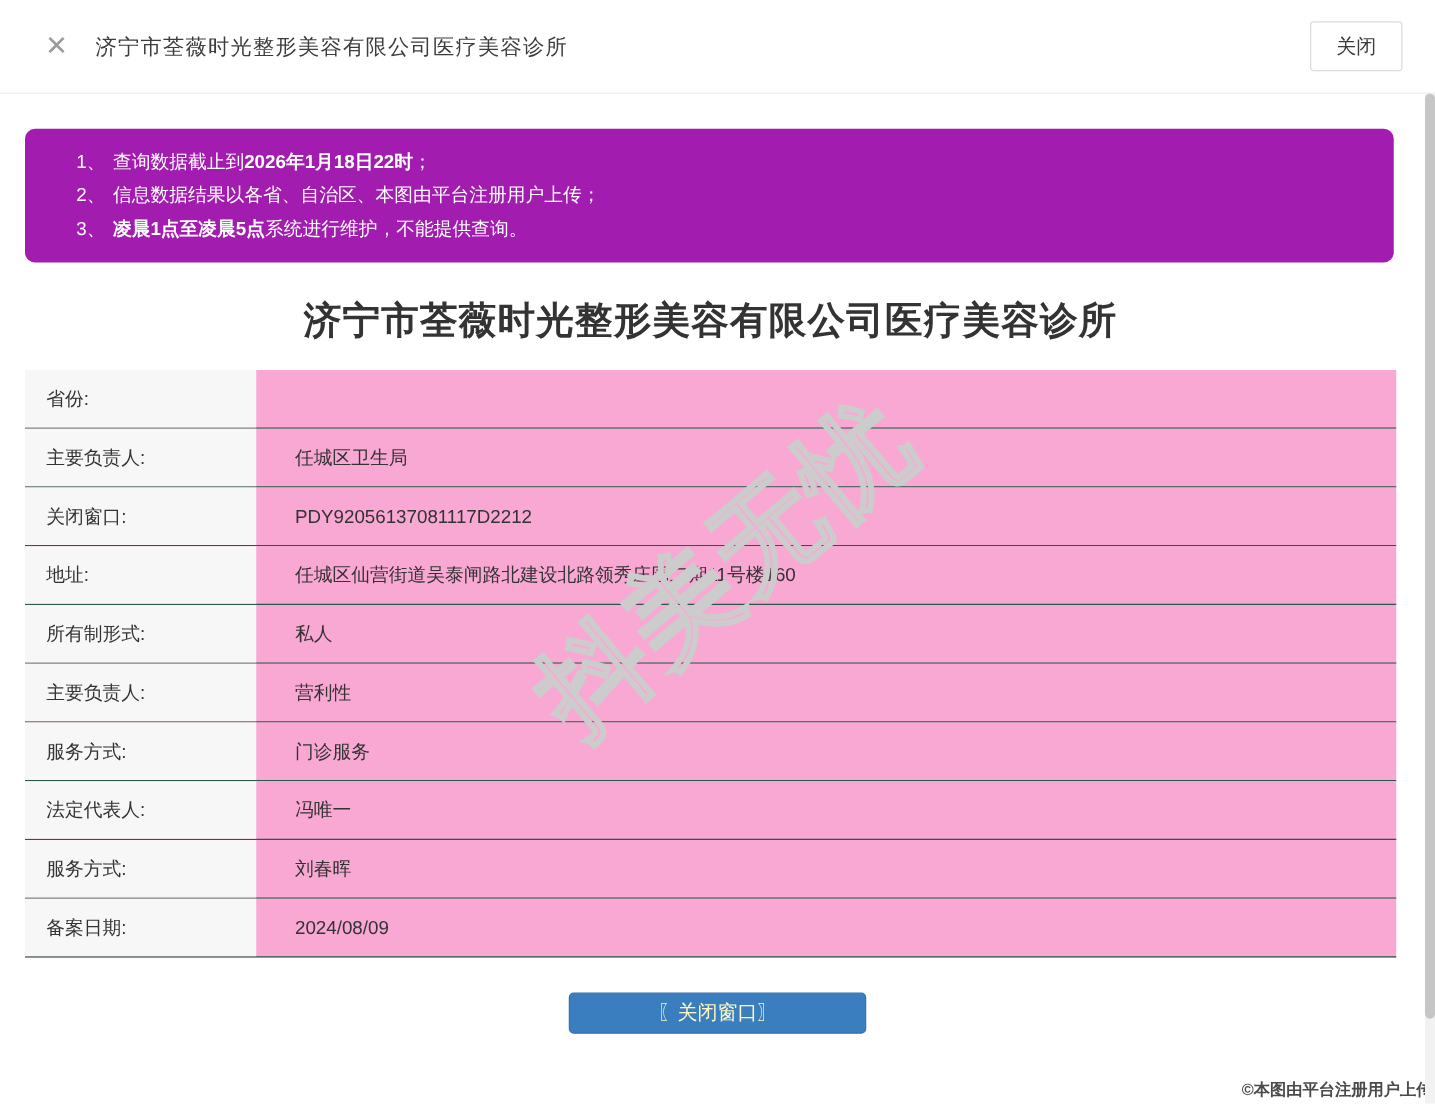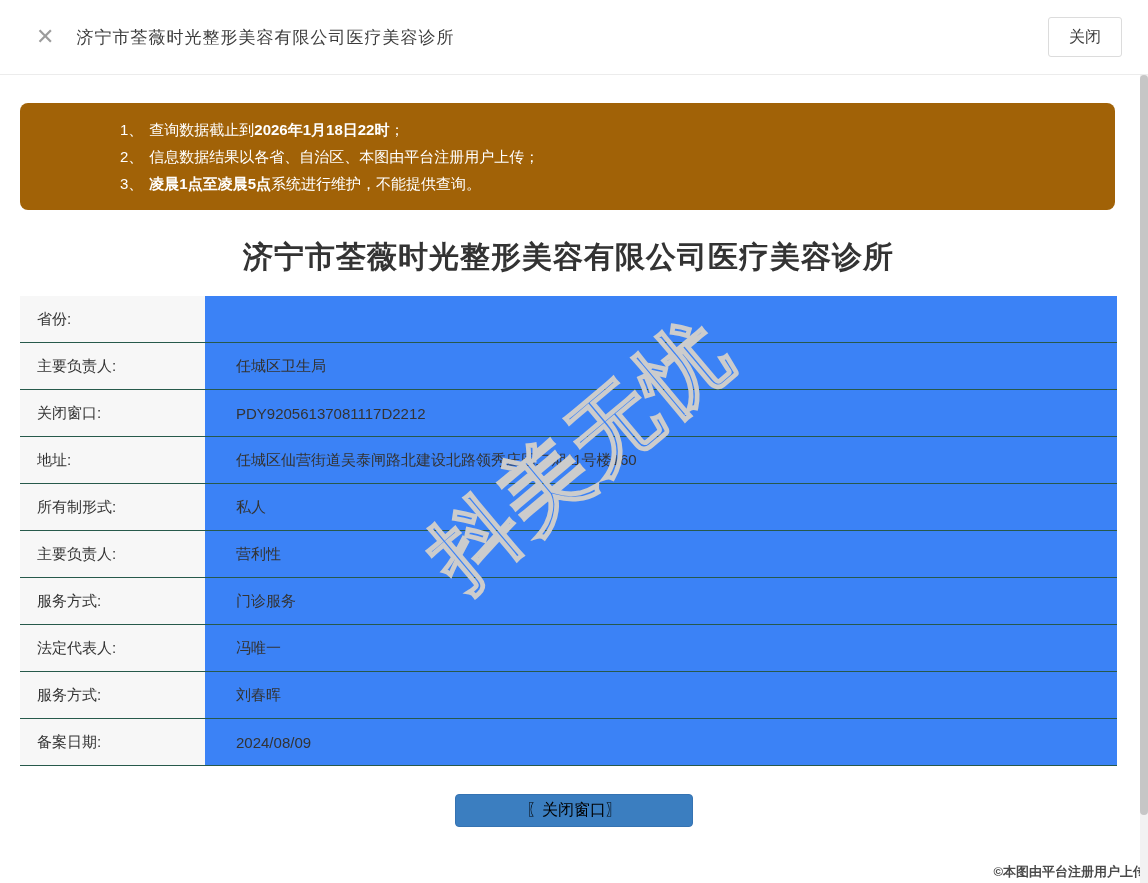--- a/index.html
+++ b/index.html
@@ -47,23 +47,23 @@
     color: #3c3c3c;
     font-family: inherit;
     cursor: pointer;
     margin-left: 45px;
   }
 
   
   .notice {
     margin: 28px 0 0 20px;
     width: 1095px;
-    background: #a16207;
+    background: #a21caf;
     border-radius: 8px;
-    padding: 13px 20px 13px 100px;
+    padding: 13px 20px 13px 41px;
     color: #ffffff;
     font-size: 15px;
     line-height: 27px;
   }
   .notice .num { margin-right: 6px; }
   .notice b { font-weight: 700; }
 
   
   .page-title {
     margin-top: 28px;
@@ -80,21 +80,21 @@
   .detail-table {
     margin: 20px 0 0 20px;
     width: 1097px;
   }
   .row {
     display: flex;
     align-items: stretch;
     height: 47px;
     border-bottom: 1px solid #27594b;
     font-size: 15px;
-    background: #3b82f6;
+    background: #f9a8d4;
   }
   .row .label {
     width: 185px;
     background: #f7f7f7;
     display: flex;
     align-items: center;
     padding-left: 17px;
     color: #333;
   }
   .row .value {
@@ -129,21 +129,21 @@
     width: 1148px;
     display: flex;
     justify-content: center;
   }
   .close-window-btn {
     width: 238px;
     height: 33px;
     background: #3b7ec0;
     border: 1px solid #3573b2;
     border-radius: 4px;
-    color: #000000;
+    color: #fef9c3;
     font-size: 16px;
     font-family: inherit;
     cursor: pointer;
   }
 
   
   .copyright {
     position: absolute;
     right: 2px;
     bottom: 2px;

